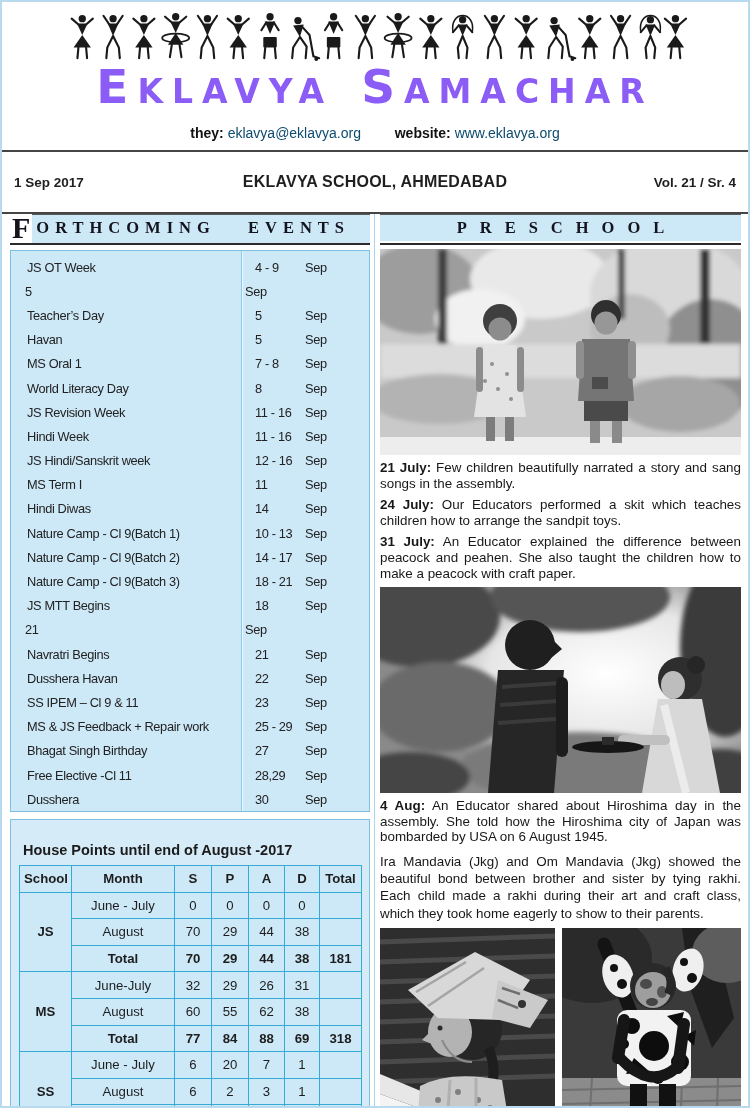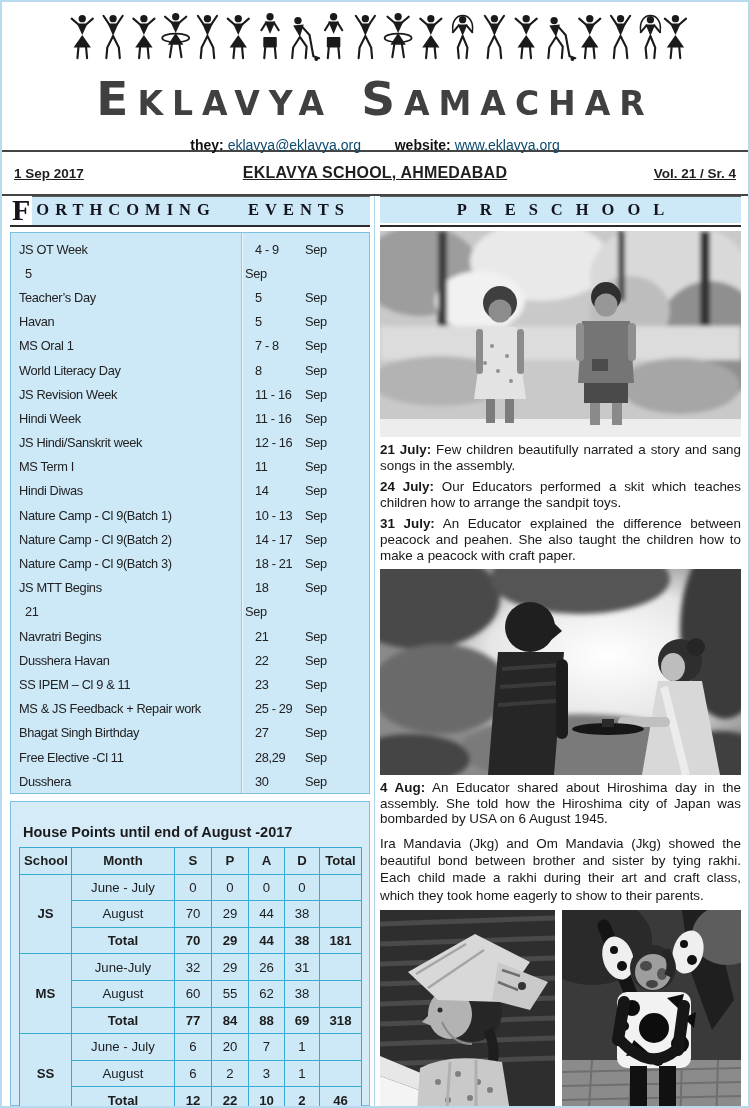--- a/index.html
+++ b/index.html
@@ -2,33 +2,33 @@
 <html><head>
 <meta charset="utf-8">
 <style>
   html,body{margin:0;padding:0;background:#fff;}
   .page{position:relative;width:750px;height:1108px;box-sizing:border-box;
         border:2px solid #b7daee;background:#fff;overflow:hidden;
         font-family:"Liberation Sans",sans-serif;color:#1f1f1f;}
   
   .masthead{height:140px;text-align:center;}
   .figs{display:block;margin:8px auto 0;width:626px;height:52px;}
-  .mast-title{margin-top:12px;line-height:50px;color:#404040;
+  .mast-title{margin-top:0;line-height:50px;color:#8b5cf6;
               font-family:"DejaVu Sans",sans-serif;font-weight:bold;white-space:nowrap;}
   .t-word{display:inline-block;font-size:33px;letter-spacing:9px;}
   .t-word::first-letter{font-size:47px;}
   .t-word + .t-word{margin-left:28px;}
   .contact{font-size:14px;margin-top:2px;color:#111;}
   .contact b{font-weight:bold;}
   .contact .sep{display:inline-block;width:26px;}
   .contact a{color:#0c4a6e;text-decoration:none;}
   
   .dateline{display:grid;grid-template-columns:1fr auto 1fr;align-items:center;
             height:26px;border-top:2px solid #454545;border-bottom:2px solid #454545;
-            padding:8px 12px;text-decoration:underline;}
+            padding:17px 12px;}
   .dl-left{font-weight:bold;font-size:13.5px;text-align:left;}
   .dl-center{font-weight:bold;font-size:16px;letter-spacing:.2px;}
   .dl-right{font-weight:bold;font-size:13.5px;text-align:right;}
   
   .cols{display:flex;height:918px;}
   .col-left{width:360px;margin-left:8px;}
   .col-div{width:1px;background:#a9d6ec;margin-left:4px;}
   .col-right{width:361px;margin-left:5px;}
   
   .sec-head{display:flex;align-items:stretch;height:29px;border-bottom:2px solid #2b2b2b;
@@ -39,21 +39,21 @@
            padding-left:4px;white-space:nowrap;}
   .sec-head.center{display:block;}
   .sec-bar.full{display:block;text-align:center;letter-spacing:13px;padding-left:13px;}
   
   .events-box{position:relative;margin-top:5px;height:562px;background:#cde8f7;
               border:1px solid #7fc0e0;box-sizing:border-box;padding-top:4px;}
   .events-box::before{content:"";position:absolute;left:230px;top:0;bottom:0;
                       width:1px;background:#8ec9e6;box-shadow:1px 0 0 #eef7fd;}
   .ev-row{display:grid;grid-template-columns:230px 60px auto;height:24.2px;
           align-items:center;font-size:12.8px;letter-spacing:-0.35px;color:#222;}
-  .ev-name{padding-left:8px;white-space:nowrap;overflow:hidden;}
+  .ev-name{padding-left:16px;white-space:nowrap;overflow:hidden;}
   .ev-date{padding-left:14px;white-space:nowrap;}
   .ev-month{padding-left:4px;}
   
   .house-box{margin-top:7px;height:305px;background:#d6ebf8;border:1px solid #7fc0e0;
              box-sizing:border-box;padding:19px 8px;}
   .house-title{font-size:14.5px;font-weight:bold;margin:3px 0 7px 4px;color:#1b1b1b;}
   table.hp{width:342px;border-collapse:collapse;table-layout:fixed;}
   table.hp th,table.hp td{border:1.5px solid #36abd6;background:#cde9f8;
         font-size:13.2px;padding:2px 4px;height:21.6px;text-align:center;color:#1d1d1d;}
   table.hp th{font-weight:bold;}

